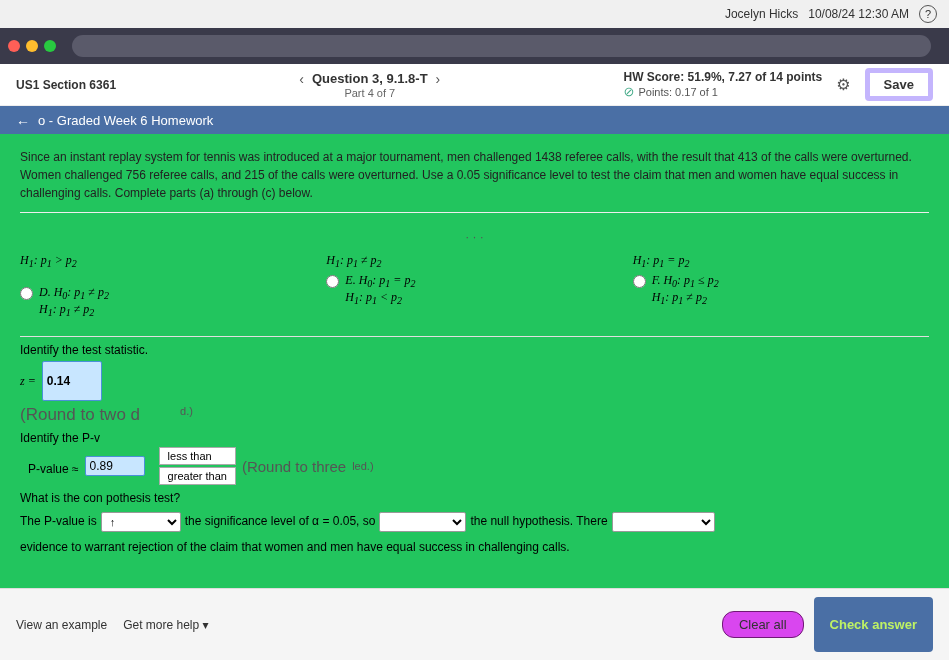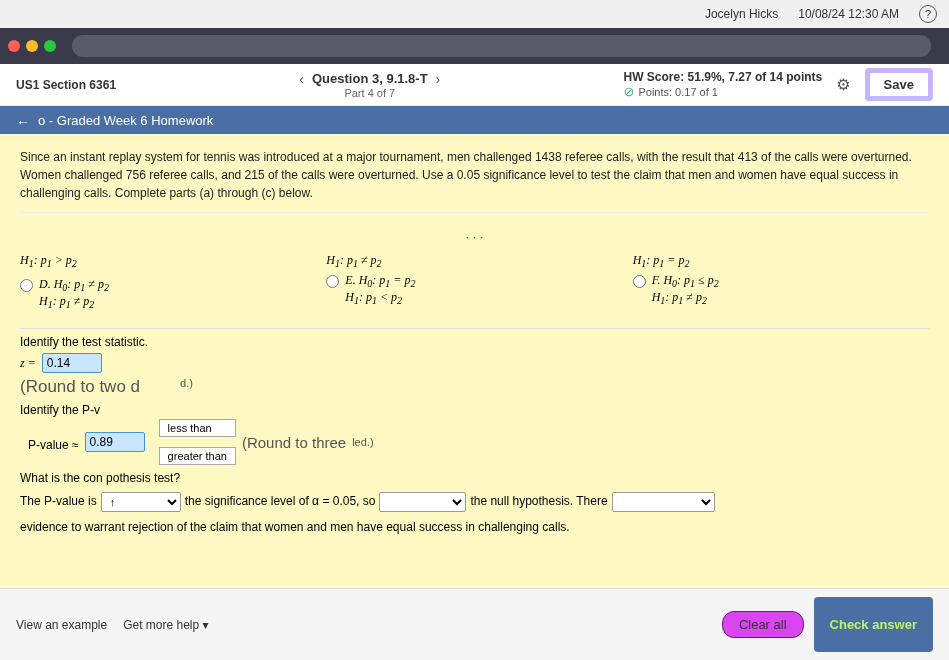--- a/index.html
+++ b/index.html
@@ -15,21 +15,21 @@
     
     .top-bar {
       background: #f0f0f0;
       height: 28px;
       display: flex;
       align-items: center;
       justify-content: flex-end;
       padding: 10px 12px;
       font-size: 12px;
       color: #333;
-      gap: 20px;
+      gap: 10px;
     }
 
     
     .browser-chrome {
       background: #3a3a4a;
       height: 36px;
       display: flex;
       align-items: center;
       padding: 0 8px;
       gap: 6px;
@@ -71,21 +71,21 @@
       background: #4a6fa5;
       padding: 6px 16px;
       display: flex;
       align-items: center;
       gap: 8px;
     }
 
     
     .content-area {
       flex: 1;
-      background: #fef9c3;
+      background: #22c55e;
       overflow-y: auto;
       padding: 14px 20px;
     }
 
     .problem-text {
       font-size: 12px;
       color: #222;
       line-height: 1.5;
       margin-bottom: 14px;
       border-bottom: 1px solid #eee;
@@ -117,24 +117,25 @@
     .input-row {
       display: flex;
       align-items: center;
       gap: 6px;
       margin: 4px 0;
       font-size: 12px;
     }
     .value-input {
       border: 1px solid #999;
       border-radius: 2px;
-      padding: 2px 4px;
+      padding: 12px 4px;
       font-size: 12px;
       width: 60px;
       background: #fff;
+      font-weight: bold;
     }
     .value-input.highlighted {
       background: #c8e6ff;
       border-color: #4a90d9;
     }
 
     
     .pvalue-row {
       display: flex;
       align-items: flex-end;
@@ -284,21 +285,21 @@
   <div class="content-area">
 
     <div class="problem-text">Since an instant replay system for tennis was introduced at a major tournament, men challenged 1438 referee calls, with the result that 413 of the calls were overturned. Women challenged 756 referee calls, and 215 of the calls were overturned. Use a 0.05 significance level to test the claim that men and women have equal success in challenging calls. Complete parts (a) through (c) below.</div>
 
     <div style="text-align:center;margin-bottom:8px;">
       <button class="show-more-btn">· · ·</button>
     </div>
 
     <div class="hypothesis-grid">
       <div>
-        <div style="font-size:12px;font-style:italic;font-family:'Times New Roman',serif;margin-bottom:8px;">H<sub>1</sub>: p<sub>1</sub> &gt; p<sub>2</sub></div>
+        <div style="font-size:12px;font-style:italic;font-family:'Times New Roman',serif;margin-bottom:16px;">H<sub>1</sub>: p<sub>1</sub> &gt; p<sub>2</sub></div>
         <div class="radio-option">
           <input type="radio" name="hypothesis" style="">
           <div class="option-label">
             <span style="font-size:12px;font-style:italic;font-family:'Times New Roman',serif;">D. H<sub>0</sub>: p<sub>1</sub> ≠ p<sub>2</sub></span>
             <span style="font-size:12px;font-style:italic;font-family:'Times New Roman',serif;">H<sub>1</sub>: p<sub>1</sub> ≠ p<sub>2</sub></span>
           </div>
         </div>
       </div>
       <div>
         <div style="font-size:12px;font-style:italic;font-family:'Times New Roman',serif;margin-bottom:4px;">H<sub>1</sub>: p<sub>1</sub> ≠ p<sub>2</sub></div>
@@ -333,21 +334,21 @@
       <div style="font-size:17px;color:#555;">(Round to two d</div>
       <div style="font-size:11px;color:#555;">d.)</div>
     </div>
 
     <div style="font-size:12px;margin-top:6px;margin-bottom:2px;">Identify the P-v</div>
     <div style="display:flex;align-items:center;gap:6px;flex-wrap:wrap;">
       <div class="pvalue-row">
         <span style="font-size:12px;">P-value ≈</span>
         <input type="text" class="pvalue-input" value="0.89" style="">
       </div>
-      <div style="display:flex;flex-direction:column;gap:10px;">
+      <div style="display:flex;flex-direction:column;gap:2px;">
         <div style="font-size:11px;background:#fff;border:1px solid #aaa;padding:2px 8px;cursor:pointer;">less than</div>
         <div style="font-size:11px;background:#fff;border:1px solid #aaa;padding:2px 8px;cursor:pointer;">greater than</div>
       </div>
       <div style="font-size:15px;color:#555;">(Round to three</div>
       <div style="font-size:11px;color:#555;">led.)</div>
     </div>
 
     <div style="font-size:12px;margin-top:6px;">
       <span>What is the con</span>
       <span>pothesis test?</span>

